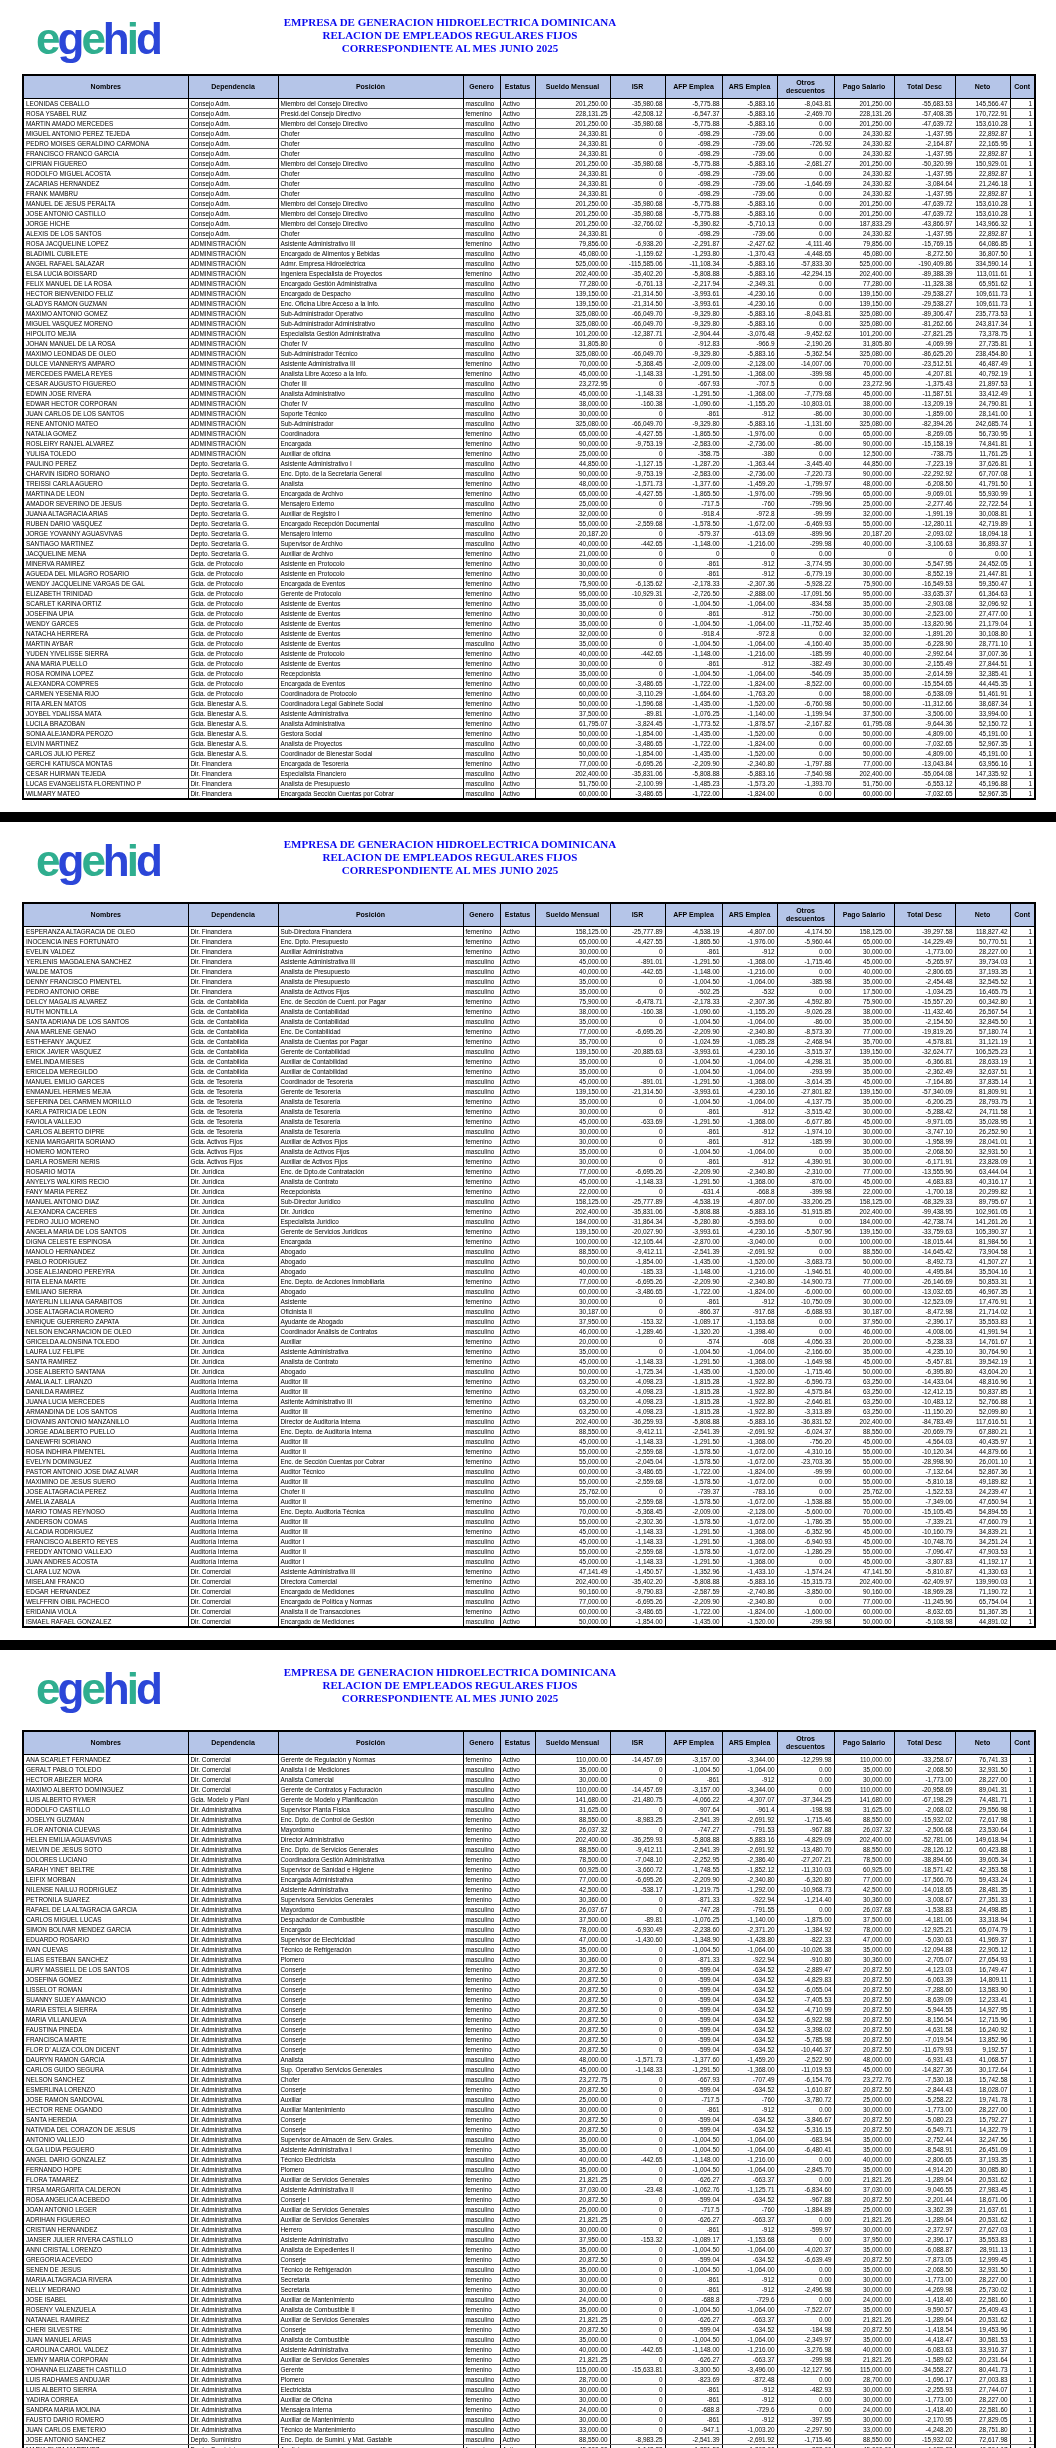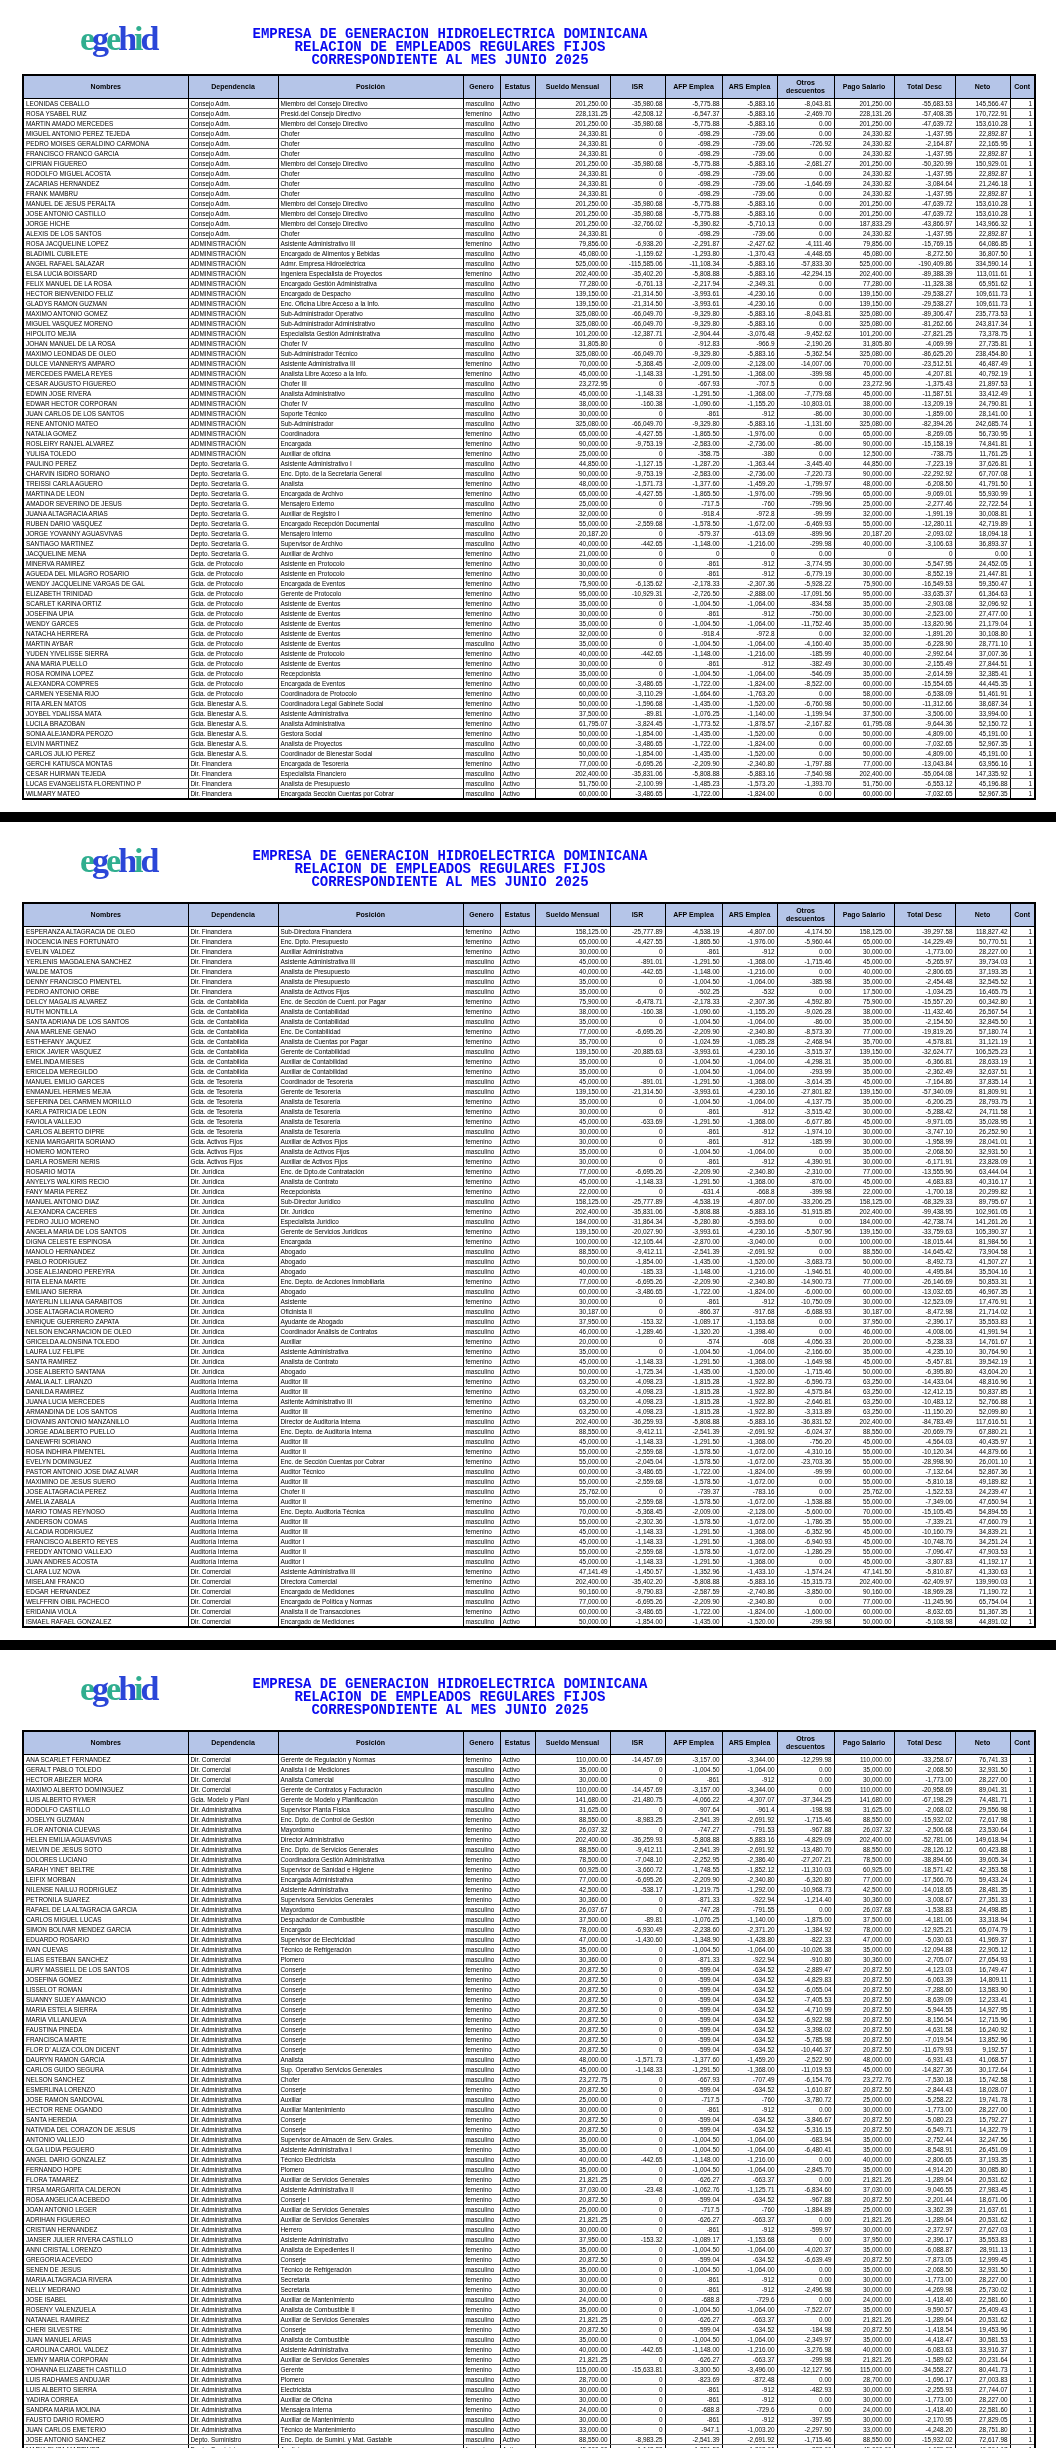--- a/index.html
+++ b/index.html
@@ -1,23 +1,23 @@
 <!DOCTYPE html>
 <html><head>
 <meta charset="utf-8">
 <style>
   html,body{margin:0;padding:0;background:#fff;}
   body{width:1056px;font-family:"Liberation Sans",sans-serif;color:#000;}
   .sec-header{position:relative;}
   #s1 .sec-header{height:58px;padding-top:16px;}
   #s2 .sec-header,#s3 .sec-header{height:64px;padding-top:16px;}
-  .logo{position:absolute;left:36px;top:24px;font-family:Liberation Serif, serif;font-weight:bold;font-size:34px;line-height:30px;letter-spacing:-3px;margin-left:44px;}
+  .logo{position:absolute;left:36px;top:24px;font-family:Liberation Sans, sans-serif;font-weight:bold;font-size:44px;line-height:30px;letter-spacing:-3px;}
   .logo .lt{color:#2fae8f;}
   .logo .lb{color:#2b46d8;}
-  .titles{width:840px;margin:12px auto 0 30px;text-align:center;color:#0b0bf0;font-weight:bold;font-size:14px;line-height:13px;font-family:Liberation Mono, monospace;}
+  .titles{width:840px;margin:0 auto 0 30px;text-align:center;color:#0b0bf0;font-weight:bold;font-size:11px;line-height:13px;font-family:Liberation Serif, serif;}
   table.payroll{border-collapse:collapse;margin-left:22px;width:1012px;table-layout:fixed;background:#fff;}
   table.payroll th{background:#b5c5e8;border:1px solid #000;font-size:7px;padding:1px 1px;line-height:8px;height:20px;font-weight:bold;}
   table.payroll td{border-left:1px solid #000;border-right:1px solid #000;border-top:1px solid #666;border-bottom:1px solid #666;font-size:6.4px;padding:0 2px;height:9px;line-height:9px;white-space:nowrap;overflow:hidden;}
   table.payroll{border:2px solid #000;}
   td.num{text-align:right;}
   td.txt{text-align:left;}
   .divider{height:10px;background:#000;width:1056px;margin-top:12px;}
 </style>
 </head>
 <body>

